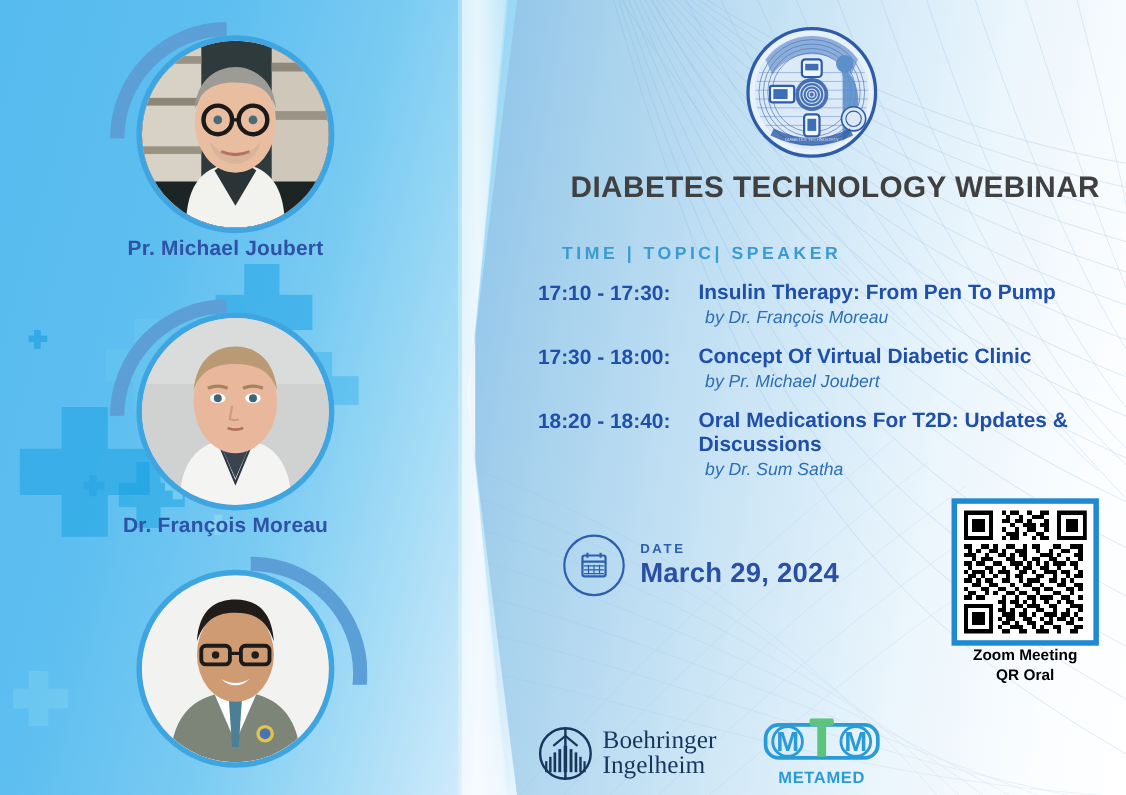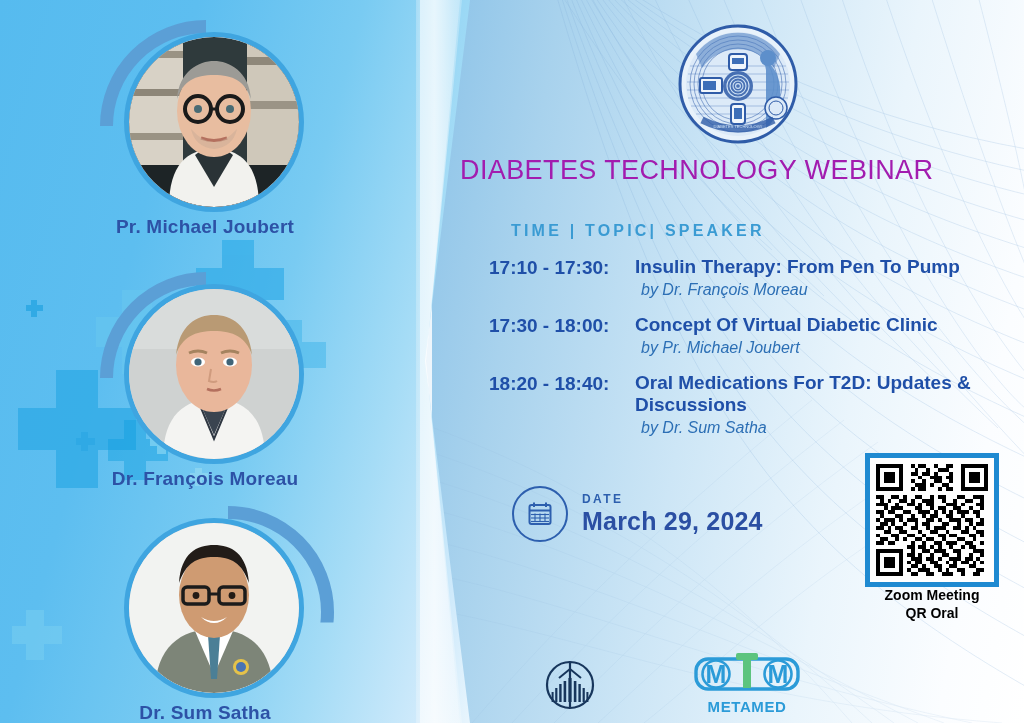--- a/index.html
+++ b/index.html
@@ -58,22 +58,22 @@
     border:5px solid #3fa5e0;overflow:hidden;background:#cfd8dd;
   }
   .ph svg{display:block;width:100%;height:100%;}
   .sp-name{
     margin-top:6px;font-size:19px;font-weight:bold;color:#2d52a6;letter-spacing:.2px;
   }
 
   
   .emblem{position:absolute;left:678px;top:24px;width:120px;height:120px;}
   .title{
-    position:absolute;left:460px;top:155px;width:540px;text-align:left;
-    font-size:27px;font-weight:normal;color:#a21caf;letter-spacing:.4px;
+    position:absolute;left:460px;top:155px;width:540px;text-align:right;
+    font-size:27px;font-weight:bold;color:#404040;letter-spacing:.4px;
   }
   .sublabel{
     position:absolute;left:489px;top:222px;
     font-size:16px;font-weight:bold;color:#3a9bd3;letter-spacing:3.2px;margin-left:22px;
   }
   .sched{position:absolute;left:489px;top:256px;width:505px;}
   .row{margin-bottom:15px;}
   .line1{display:flex;align-items:flex-start;}
   .time{
     font-size:19px;font-weight:bold;color:#1f4fa8;white-space:nowrap;
@@ -318,21 +318,20 @@
             <line x1="80" y1="71" x2="90" y2="71" stroke="#1b1b1b" stroke-width="3"></line>
             <circle cx="67" cy="72.5" r="3.4" fill="#221b16"></circle>
             <circle cx="103" cy="72.5" r="3.4" fill="#221b16"></circle>
             <path d="M72,94 Q85,102 98,94 Q92,100 85,100 Q78,100 72,94 Z" fill="#ffffff"></path>
             <circle cx="112" cy="144" r="8" fill="#e5c24a"></circle>
             <circle cx="112" cy="144" r="5" fill="#4a74b4"></circle>
           </g>
         </svg>
       </div>
     </div>
-    <div class="sp-name">Dr. Sum Satha</div>
   </div>
 
   <svg class="emblem" viewBox="0 0 120 120">
     <circle cx="60" cy="60" r="58" fill="#e8f2fb"></circle>
     <circle cx="60" cy="60" r="58" fill="none" stroke="#2f5ca8" stroke-width="3"></circle>
     <circle cx="60" cy="60" r="52" fill="#dceaf8"></circle>
     <g stroke="#2f5ca8" stroke-width="0.8" fill="none" opacity="0.65">
       <circle cx="60" cy="60" r="48"></circle>
         <circle cx="60" cy="60" r="44"></circle>
       <circle cx="60" cy="60" r="40"></circle>
@@ -638,20 +637,24 @@
             <rect x="18.6" y="23" width="2.6" height="21"></rect>
             <rect x="28.8" y="23" width="2.6" height="21"></rect>
             <rect x="14.2" y="26" width="2.4" height="18"></rect>
             <rect x="33.4" y="26" width="2.4" height="18"></rect>
             <rect x="10.2" y="30" width="2.2" height="14"></rect>
             <rect x="37.6" y="30" width="2.2" height="14"></rect>
             <rect x="6.6" y="34" width="2" height="10"></rect>
             <rect x="41.4" y="34" width="2" height="10"></rect>
           </g>
         </svg>
+        <div class="bi-txt">
+          <div>Boehringer</div>
+          <div>Ingelheim</div>
+        </div>
       </div>
     </div>
     <div class="spon" style="width:154px;">
       <div class="mtm">
         <svg width="108" height="40" viewBox="0 0 108 40">
           <rect x="3" y="6" width="102" height="30" rx="12" fill="none" stroke="#2b9bd8" stroke-width="3.4"></rect>
           <text x="23" y="30" font-family="Liberation Sans, sans-serif" font-size="25" font-weight="bold" fill="#2b9bd8" text-anchor="middle">M</text>
           <text x="85" y="30" font-family="Liberation Sans, sans-serif" font-size="25" font-weight="bold" fill="#2b9bd8" text-anchor="middle">M</text>
           <rect x="43" y="0" width="22" height="7" rx="2" fill="#5cc47e"></rect>
           <rect x="50" y="5" width="8" height="30" fill="#5cc47e"></rect>

